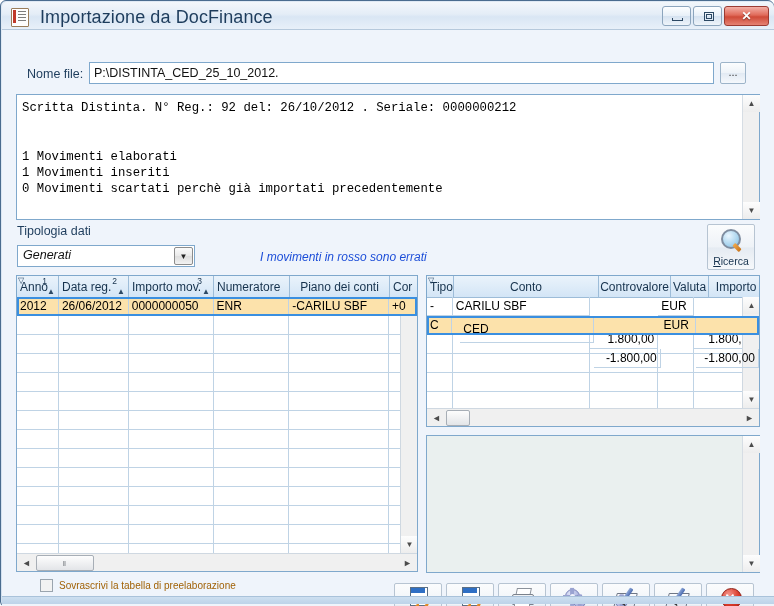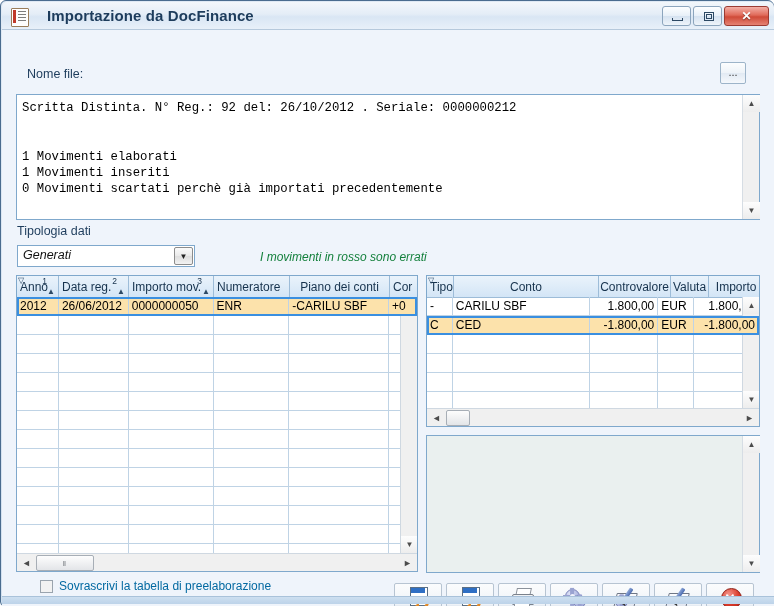--- a/index.html
+++ b/index.html
@@ -46,26 +46,25 @@
     background: #c0392b;
   }
   .title-icon::after {
     content: "";
     position: absolute; left: 6px; top: 2px;
     width: 8px; height: 1px;
     background: #7d7d7d;
     box-shadow: 0 3px 0 #7d7d7d, 0 6px 0 #7d7d7d, 0 9px 0 #7d7d7d;
   }
   .title-text {
-    position: absolute; left: 45px; top: 5px;
-    font-size: 15px;
+    position: absolute; left: 38px; top: 5px;
+    font-size: 18px;
     color: #1d3c5c;
     letter-spacing: .1px;
     white-space: nowrap;
-    font-weight: bold;
   }
 
   .win-btns { position: absolute; right: 5px; top: 4px; display: flex; gap: 2px; }
   .win-btn {
     width: 29px; height: 20px;
     box-sizing: border-box;
     border: 1px solid #8ca5bd;
     border-radius: 3px;
     background: linear-gradient(180deg,#fdfeff 0%,#e8f0f8 48%,#d5e2f0 52%,#eef4fa 100%);
     position: relative;
@@ -189,21 +188,21 @@
     width: 19px; height: 18px;
     box-sizing: border-box;
     border: 1px solid #8c8c8c;
     border-radius: 2px;
     background: linear-gradient(180deg,#fbfbfb 0%,#eaeaea 48%,#dedede 52%,#f2f2f2 100%);
     display: flex; align-items: center; justify-content: center;
     font-size: 8px; color: #222;
   }
   .red-note {
     position: absolute; left: 258px; top: 220px;
-    font-size: 12px; font-style: italic; color: #15803d;
+    font-size: 12px; font-style: italic; color: #1d4ed8;
     white-space: nowrap;
   }
   .ricerca-btn {
     position: absolute; left: 705px; top: 194px;
     width: 48px; height: 46px;
     box-sizing: border-box;
     border: 1px solid #b7c4d2;
     border-radius: 2px;
     background: linear-gradient(180deg,#fbfcfd 0%,#eef2f7 50%,#e5ebf2 52%,#f6f8fb 100%);
   }
@@ -261,21 +260,21 @@
   .gh .sortarr {
     position: absolute; right: 3px; bottom: 1px;
     font-size: 8px; color: #2d4a66;
   }
   .gh .corner {
     position: absolute; left: 1px; top: 0px;
     font-size: 8px; color: #2d4a66;
   }
 
   .gbody { position: absolute; left: 0; top: 21px; right: 0; bottom: 0; overflow: hidden; }
-  .grow { display: flex; height: 19px; box-sizing: border-box; align-items: flex-end; }
+  .grow { display: flex; height: 19px; box-sizing: border-box; }
   .grow.sel {
     background: #fce2ab;
     outline: 2px solid #3a8fe0;
     outline-offset: -2px;
     position: relative; z-index: 2;
   }
   .gc {
     box-sizing: border-box;
     border-right: 1px solid #bfd3e5;
     border-bottom: 1px solid #bfd3e5;
@@ -327,21 +326,21 @@
     border: 1px solid #7fa8cc;
     background: #eaf0ef;
   }
 
   
   .chkrow { position: absolute; left: 38px; top: 549px; display: flex; align-items: center; gap: 6px; }
   .chkbox {
     width: 13px; height: 13px; box-sizing: border-box;
     border: 1px solid #9aa4ae; background: #f2f2f2;
   }
-  .chklbl { font-size: 12px; color: #0369a1; }
+  .chklbl { font-size: 10px; color: #a16207; }
 
   
   .toolbar { position: absolute; left: 392px; top: 553px; display: flex; gap: 4px; }
   .tbtn {
     width: 48px; height: 43px;
     box-sizing: border-box;
     border: 1px solid #b7c4d2;
     border-radius: 2px;
     background: linear-gradient(180deg,#fbfcfd 0%,#eff3f8 50%,#e6ecf3 52%,#f7f9fc 100%);
     position: relative;
@@ -450,20 +449,21 @@
       </div>
       <div class="win-btn close">
         <span class="glyph-close">✕</span>
       </div>
     </div>
   </div>
 
   <div class="client">
 
     <div class="lbl-nomefile">Nome file:</div>
+    <input class="file-input" type="text" value="P:\DISTINTA_CED_25_10_2012." style="">
     <div class="browse-btn">...</div>
 
     <div class="logbox">
       <div class="logtext">Scritta Distinta. N° Reg.: 92 del: 26/10/2012 . Seriale: 0000000212
 
 
 1 Movimenti elaborati
 1 Movimenti inseriti
 0 Movimenti scartati perchè già importati precedentemente</div>
       <div class="vscroll">
@@ -473,20 +473,24 @@
     </div>
 
     <div class="lbl-tipologia">Tipologia dati</div>
     <div class="combo">
       <div class="val">Generati</div>
       <div class="drop">▼</div>
     </div>
 
     <div class="red-note">I movimenti in rosso sono errati</div>
 
+    <div class="ricerca-btn">
+      <span class="mag"></span>
+      <span class="cap"><u>R</u>icerca</span>
+    </div>
 
     <div class="grid" id="grid-left">
       <div class="ghead" id="gl-head">
           <div class="gh left" style="width: 42px;">
             <span>Anno</span>
             <span class="corner">▽</span>
             <span class="sortnum">1</span>
             <span class="sortarr">▲</span>
           </div>
           <div class="gh left" style="width: 70px;">
@@ -656,21 +660,21 @@
       <div class="gbody" id="gr-body">
           <div class="grow" style="height: 19px;">
             <div class="gc" style="width: 27px; height: 19px;">-</div>
             <div class="gc" style="width: 145px; height: 19px;">CARILU SBF</div>
             <div class="gc r" style="width: 72px; height: 19px;">1.800,00</div>
             <div class="gc" style="width: 38px; height: 19px;">EUR</div>
             <div class="gc r" style="width: 68px; height: 19px;">1.800,00</div>
           </div>
           <div class="grow sel" style="height: 19px;">
             <div class="gc" style="width: 27px; height: 19px;">C</div>
-            <div class="gc" style="width: 145px; height: 19px;">CED</div>
+            <div class="gc" style="width: 145px; height: 27px; margin-left: 8px;">CED</div>
             <div class="gc r" style="width: 72px; height: 19px;">-1.800,00</div>
             <div class="gc" style="width: 38px; height: 19px;">EUR</div>
             <div class="gc r" style="width: 68px; height: 19px;">-1.800,00</div>
           </div>
           <div class="grow" style="height: 19px;">
             <div class="gc" style="width: 27px; height: 19px;"></div>
             <div class="gc" style="width: 145px; height: 19px;"></div>
             <div class="gc" style="width: 72px; height: 19px;"></div>
             <div class="gc" style="width: 38px; height: 19px;"></div>
             <div class="gc" style="width: 68px; height: 19px;"></div>

